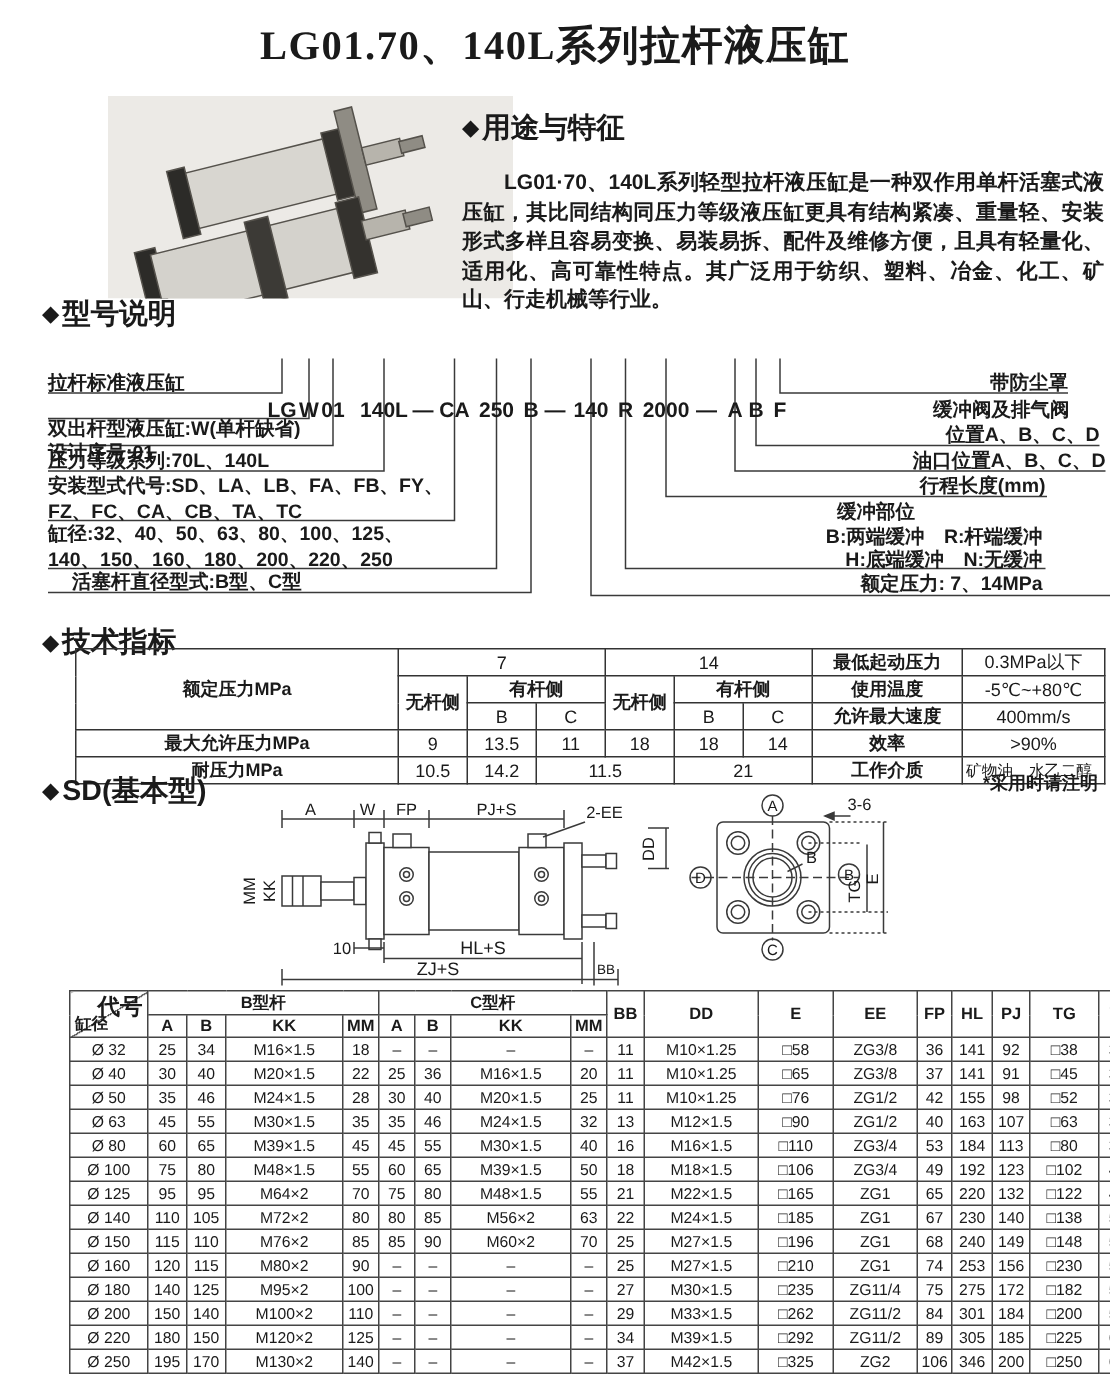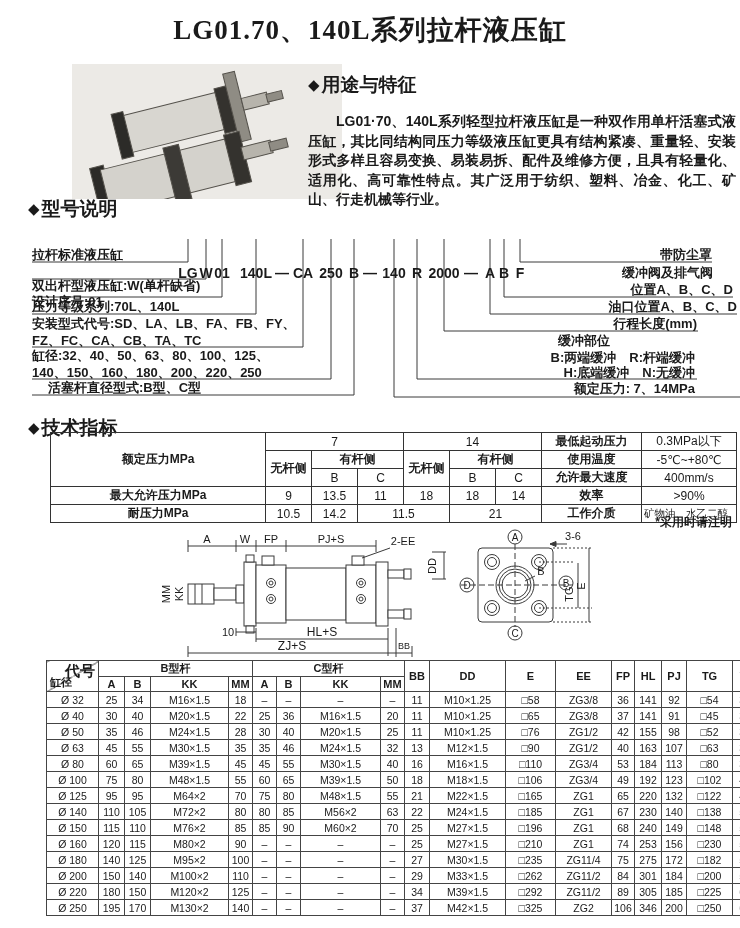--- a/index.html
+++ b/index.html
@@ -181,20 +181,23 @@
       <td colspan="2">11.5</td>
       <td colspan="2">21</td>
       <td class="lab">工作介质</td>
       <td style="font-size:10.5px">矿物油、水乙二醇、*磷酸脂、高水基等</td>
     </tr>
   </tbody>
     </table>
 
   <div class="footnote">*采用时请注明</div>
 
+  <div class="head" style="left:28px;top:514px">
+    <span class="dia">◆</span><span>SD(基本型)</span>
+  </div>
 
   <svg class="drawing" style="left:150px;top:532px" width="300" height="130" viewBox="0 0 300 130">
     <g fill="#fff" stroke="#3a3a3a" stroke-width="1">
       <rect x="38" y="52" width="26" height="20"></rect>
       <line x1="45" y1="52" x2="45" y2="72"></line>
         <line x1="52" y1="52" x2="52" y2="72"></line>
       <rect x="64" y="56" width="22" height="12"></rect>
       <rect x="86" y="53" width="8" height="18"></rect>
       <rect x="94" y="30" width="12" height="64"></rect>
       <rect x="96" y="23" width="8" height="7"></rect>
@@ -361,21 +364,21 @@
           <td>–</td>
           <td>–</td>
           <td>–</td>
           <td>11</td>
           <td>M10×1.25</td>
           <td>□58</td>
           <td>ZG3/8</td>
           <td>36</td>
           <td>141</td>
           <td>92</td>
-          <td>□54</td>
+          <td>□38</td>
           <td>30</td>
 
         </tr>
 
         <tr>
           <td>Ø 40</td>
           <td>30</td>
           <td>40</td>
           <td>M20×1.5</td>
           <td>22</td>

